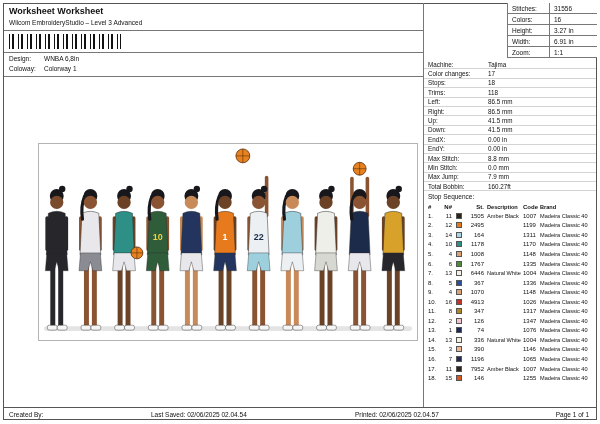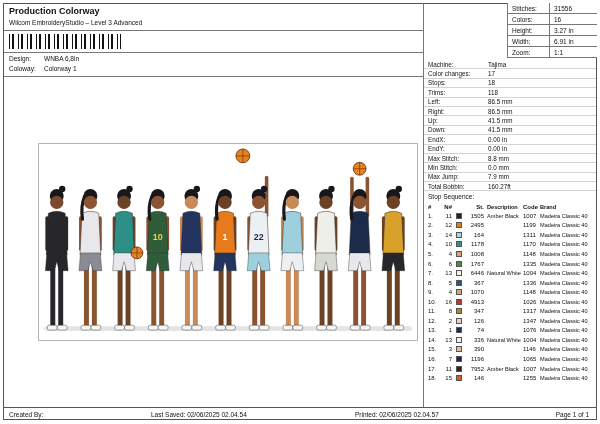--- a/index.html
+++ b/index.html
@@ -40,21 +40,21 @@
   .f-created{left:6px;}
   .f-saved{left:148px;}
   .f-printed{left:352px;}
   .f-page{right:8px;}
 </style>
 </head>
 <body>
 
 <div class="frame"></div>
 
-<div class="title">Production Colorway</div>
+<div class="title">Worksheet Worksheet</div>
 <div class="subtitle">Wilcom EmbroideryStudio – Level 3 Advanced</div>
 <div class="hline" style="left:4px;top:30px;width:419px;"></div>
 <div class="barcode"></div>
 <div class="hline" style="left:4px;top:52px;width:419px;"></div>
 <div class="meta-row" style="top:55px;">
   <span class="meta-label">Design:</span>
   <span>WNBA 6,8in</span>
 </div>
 <div class="meta-row" style="top:65px;">
   <span class="meta-label">Coloway:</span>

